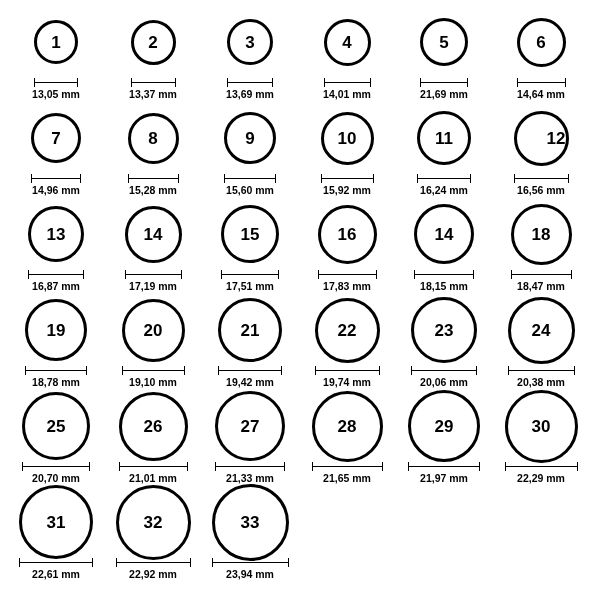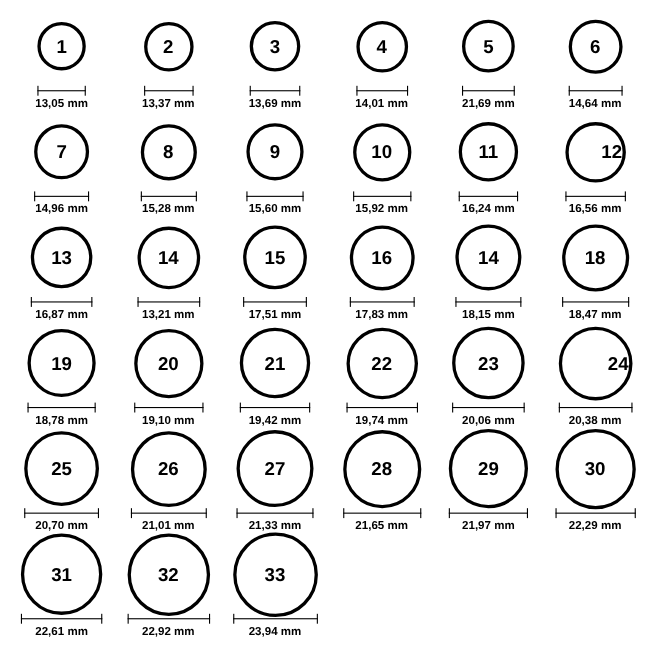--- a/index.html
+++ b/index.html
@@ -304,21 +304,21 @@
           <div class="ring" style="width: 57px; height: 57px;">
             <span class="ring-label">14</span>
           </div>
         </div>
         <div class="measure">
           <div class="caliper" style="width: 57px;">
             <div class="bar"></div>
             <div class="tick left"></div>
             <div class="tick right"></div>
           </div>
-          <div class="mm">13,21 mm</div>
+          <div class="mm">17,19 mm</div>
         </div>
       </div>
       <div class="cell">
         <div class="ring-wrap">
           <div class="ring" style="width: 58px; height: 58px;">
             <span class="ring-label">15</span>
           </div>
         </div>
         <div class="measure">
           <div class="caliper" style="width: 58px;">
@@ -446,21 +446,21 @@
           <div class="caliper" style="width: 66px;">
             <div class="bar"></div>
             <div class="tick left"></div>
             <div class="tick right"></div>
           </div>
           <div class="mm">20,06 mm</div>
         </div>
       </div>
       <div class="cell">
         <div class="ring-wrap">
-          <div class="ring" style="width: 67px; height: 67px; justify-content: flex-end;">
+          <div class="ring" style="width: 67px; height: 67px;">
             <span class="ring-label">24</span>
           </div>
         </div>
         <div class="measure">
           <div class="caliper" style="width: 67px;">
             <div class="bar"></div>
             <div class="tick left"></div>
             <div class="tick right"></div>
           </div>
           <div class="mm">20,38 mm</div>

